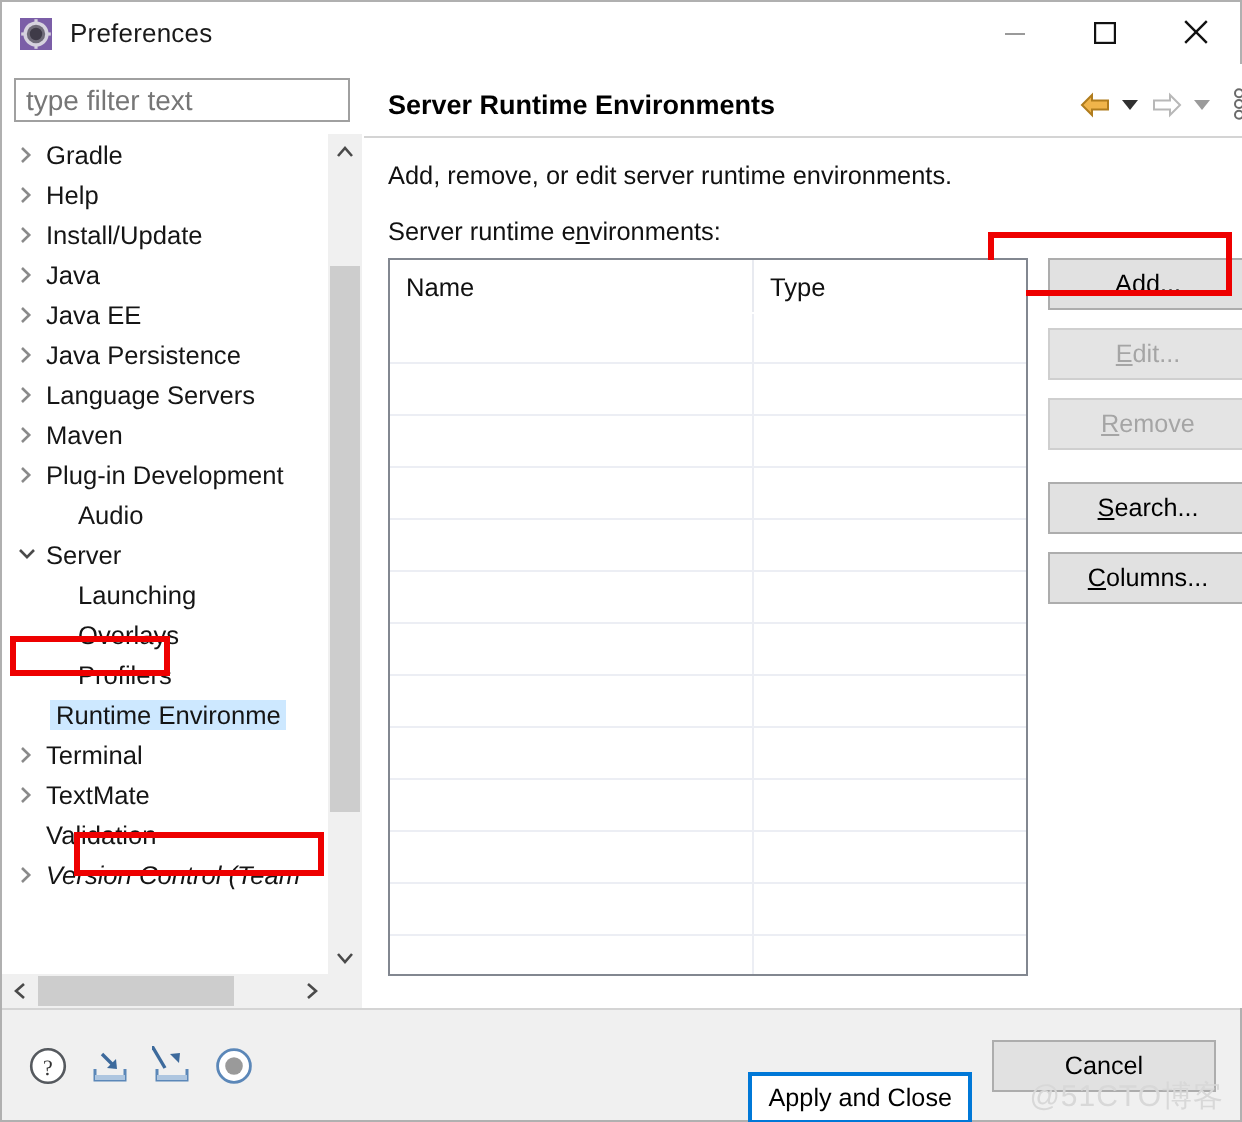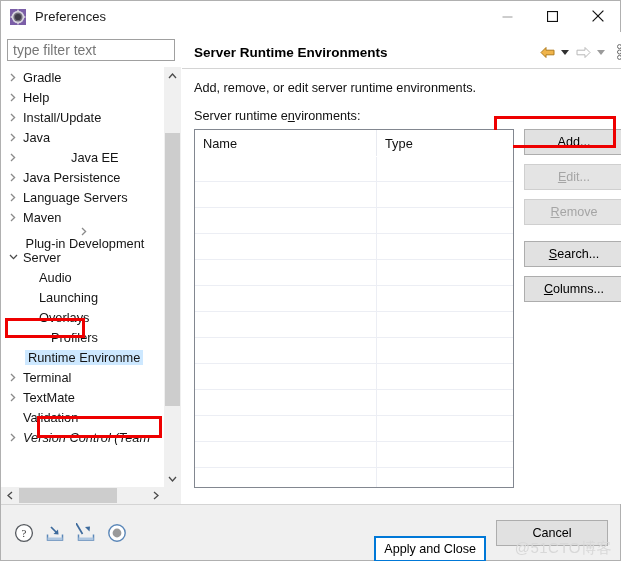--- a/index.html
+++ b/index.html
@@ -440,21 +440,21 @@
               <span class="tree-label">Install/Update</span>
             </div>
             <div class="tree-item" style="padding-left: 4px;">
               <span class="tw">
                 <svg width="6" height="9" viewBox="0 0 6 9">
                   <polyline points="1,1 4.6,4.5 1,8" fill="none" stroke="#8a8a8a" stroke-width="1.3"></polyline>
                 </svg>
               </span>
               <span class="tree-label">Java</span>
             </div>
-            <div class="tree-item" style="padding-left: 4px; gap: 48px;">
+            <div class="tree-item" style="padding-left: 4px;">
               <span class="tw">
                 <svg width="6" height="9" viewBox="0 0 6 9">
                   <polyline points="1,1 4.6,4.5 1,8" fill="none" stroke="#8a8a8a" stroke-width="1.3"></polyline>
                 </svg>
               </span>
               <span class="tree-label">Java EE</span>
             </div>
             <div class="tree-item" style="padding-left: 4px;">
               <span class="tw">
                 <svg width="6" height="9" viewBox="0 0 6 9">
@@ -472,49 +472,49 @@
               <span class="tree-label">Language Servers</span>
             </div>
             <div class="tree-item" style="padding-left: 4px;">
               <span class="tw">
                 <svg width="6" height="9" viewBox="0 0 6 9">
                   <polyline points="1,1 4.6,4.5 1,8" fill="none" stroke="#8a8a8a" stroke-width="1.3"></polyline>
                 </svg>
               </span>
               <span class="tree-label">Maven</span>
             </div>
-            <div class="tree-item" style="padding-left: 4px; flex-direction: column;">
+            <div class="tree-item" style="padding-left: 4px;">
               <span class="tw">
                 <svg width="6" height="9" viewBox="0 0 6 9">
                   <polyline points="1,1 4.6,4.5 1,8" fill="none" stroke="#8a8a8a" stroke-width="1.3"></polyline>
                 </svg>
               </span>
               <span class="tree-label">Plug-in Development</span>
-            </div>
-            <div class="tree-item" style="padding-left: 4px;">
-              <span class="tw">
-                <svg width="9" height="6" viewBox="0 0 9 6">
-                  <polyline points="1,1 4.5,4.6 8,1" fill="none" stroke="#4a4a4a" stroke-width="1.3"></polyline>
-                </svg>
-              </span>
-              <span class="tree-label">Server</span>
             </div>
             <div class="tree-item" style="padding-left: 20px;">
               <span class="tw"></span>
               <span class="tree-label">Audio</span>
             </div>
+            <div class="tree-item" style="padding-left: 4px;">
+              <span class="tw">
+                <svg width="9" height="6" viewBox="0 0 9 6">
+                  <polyline points="1,1 4.5,4.6 8,1" fill="none" stroke="#4a4a4a" stroke-width="1.3"></polyline>
+                </svg>
+              </span>
+              <span class="tree-label">Server</span>
+            </div>
             <div class="tree-item" style="padding-left: 20px;">
               <span class="tw"></span>
               <span class="tree-label">Launching</span>
             </div>
             <div class="tree-item" style="padding-left: 20px;">
               <span class="tw"></span>
               <span class="tree-label">Overlays</span>
             </div>
-            <div class="tree-item" style="padding-left: 32px;">
+            <div class="tree-item" style="padding-left: 20px;">
               <span class="tw"></span>
               <span class="tree-label">Profilers</span>
             </div>
             <div class="tree-item selected" style="padding-left: 8px;">
               <span class="tw"></span>
               <span class="tree-label">Runtime Environme</span>
             </div>
             <div class="tree-item" style="padding-left: 4px;">
               <span class="tw">
                 <svg width="6" height="9" viewBox="0 0 6 9">

